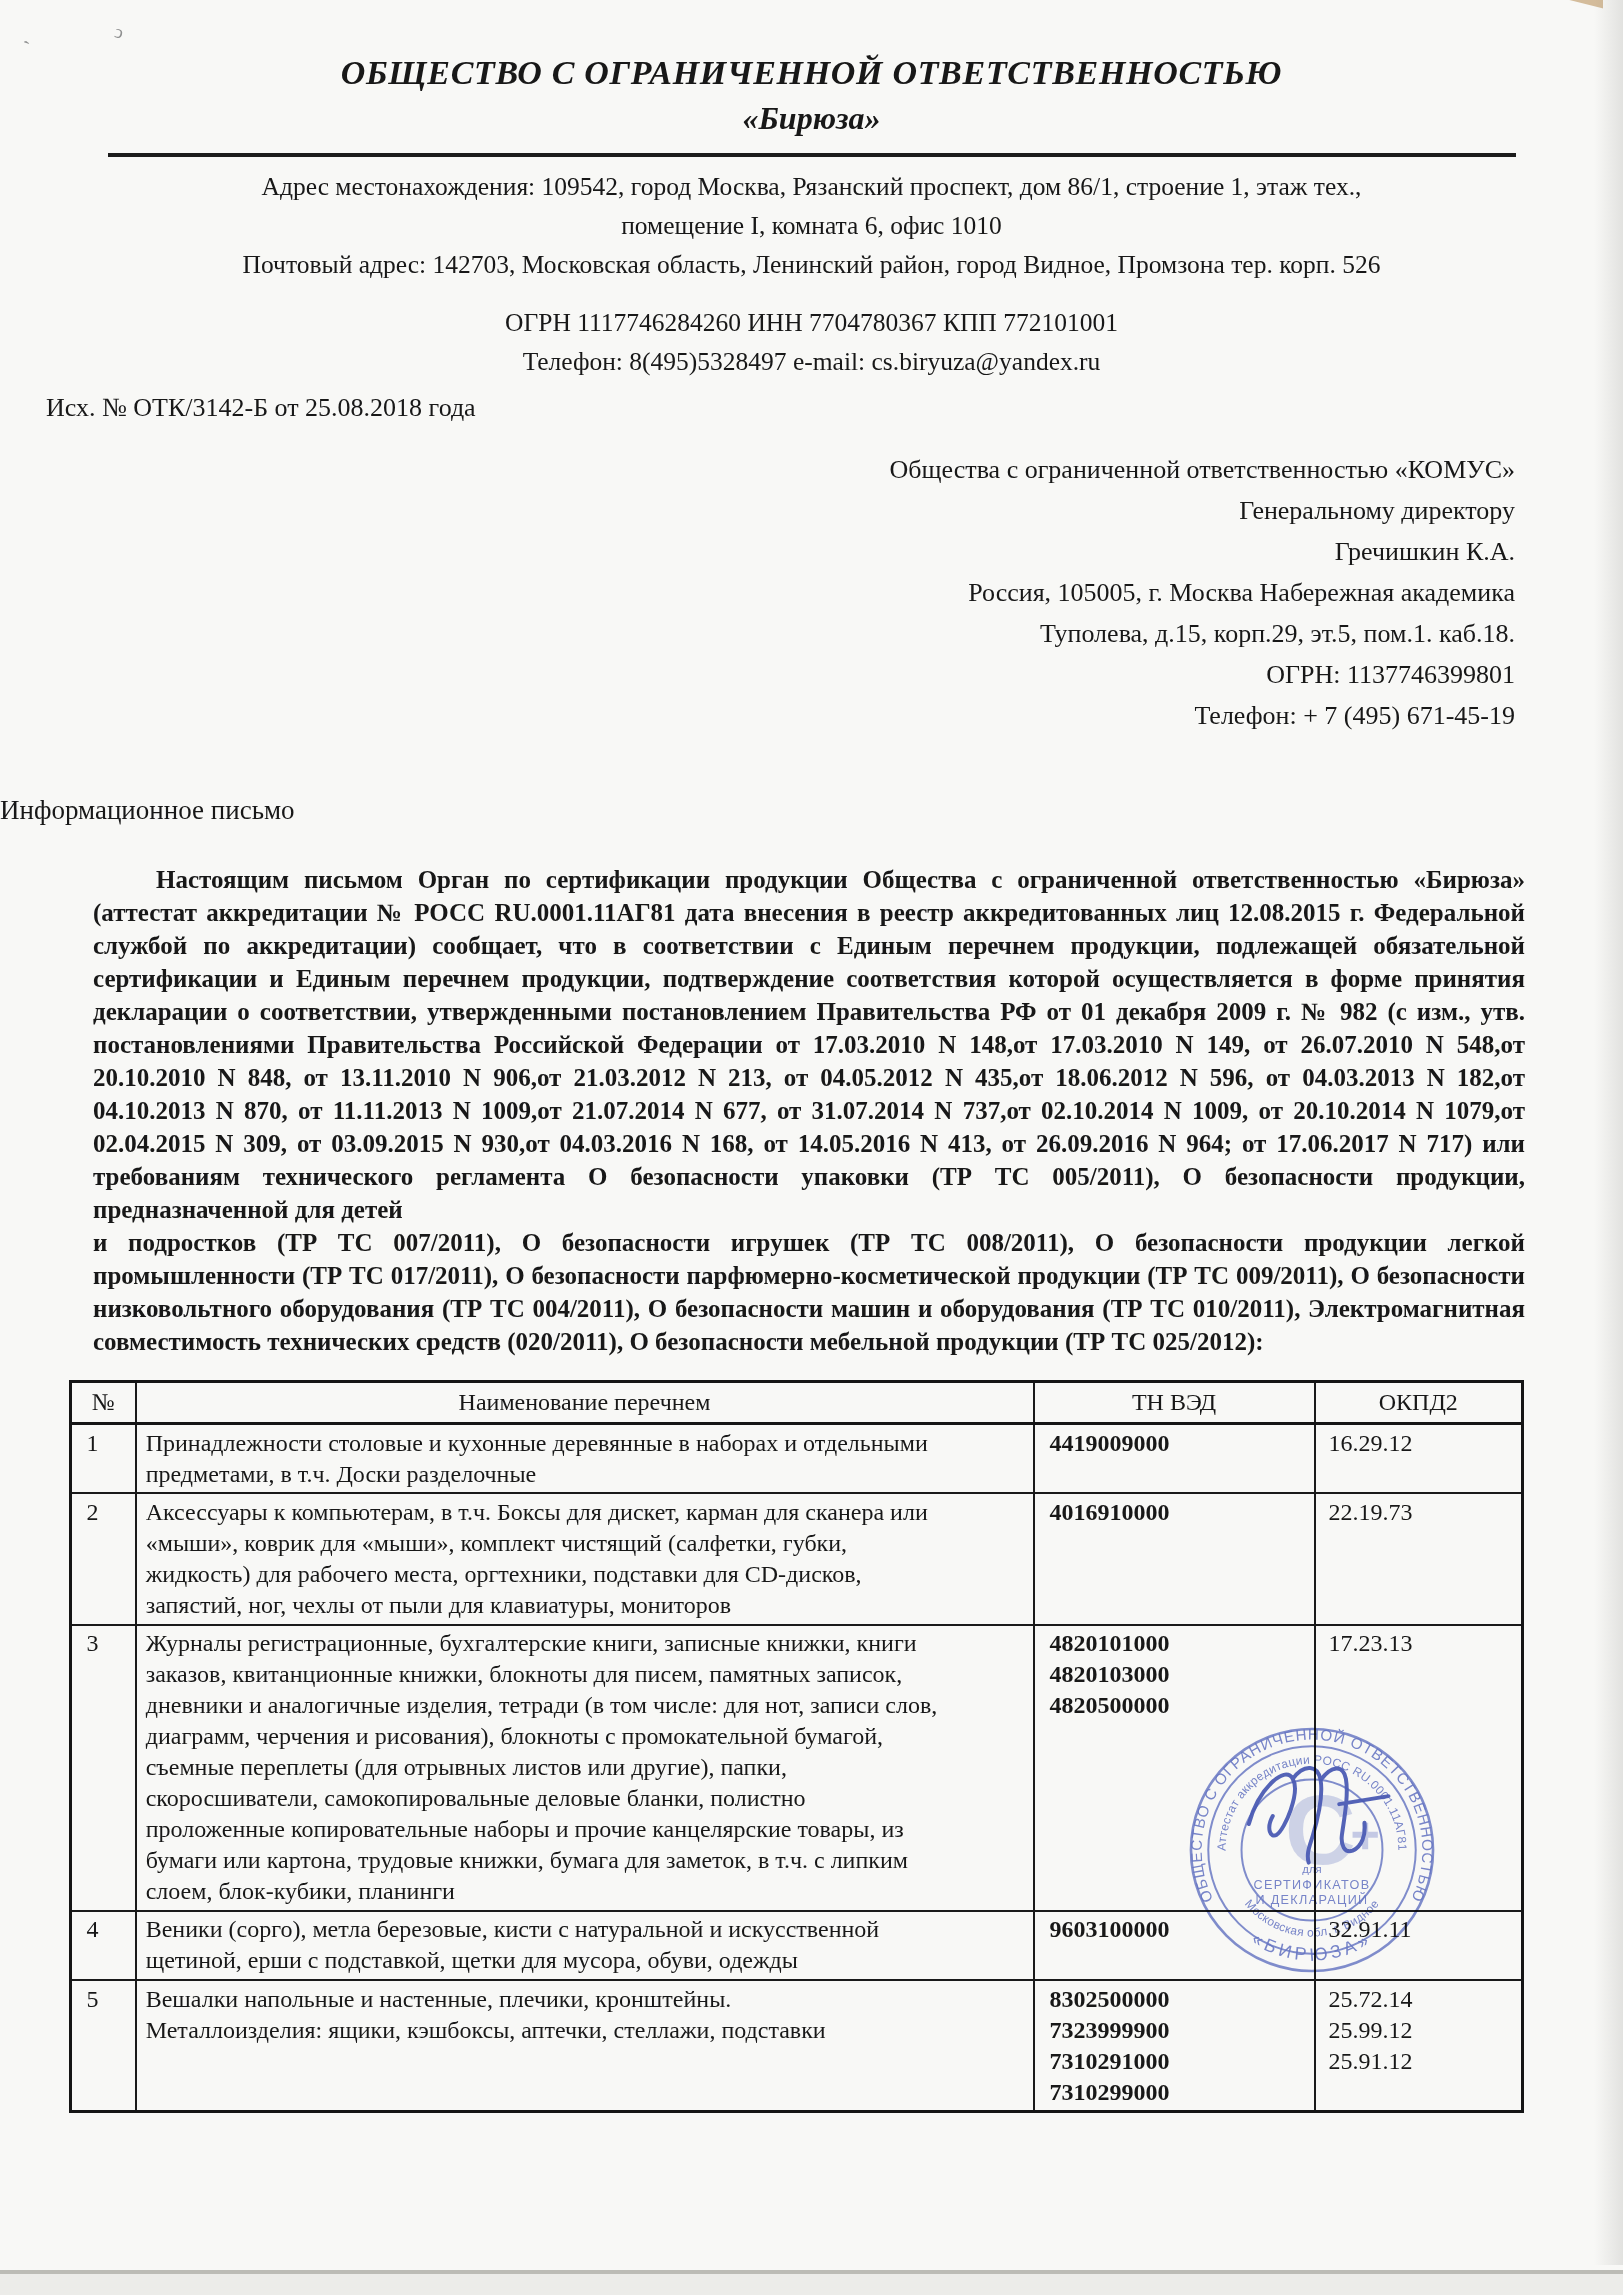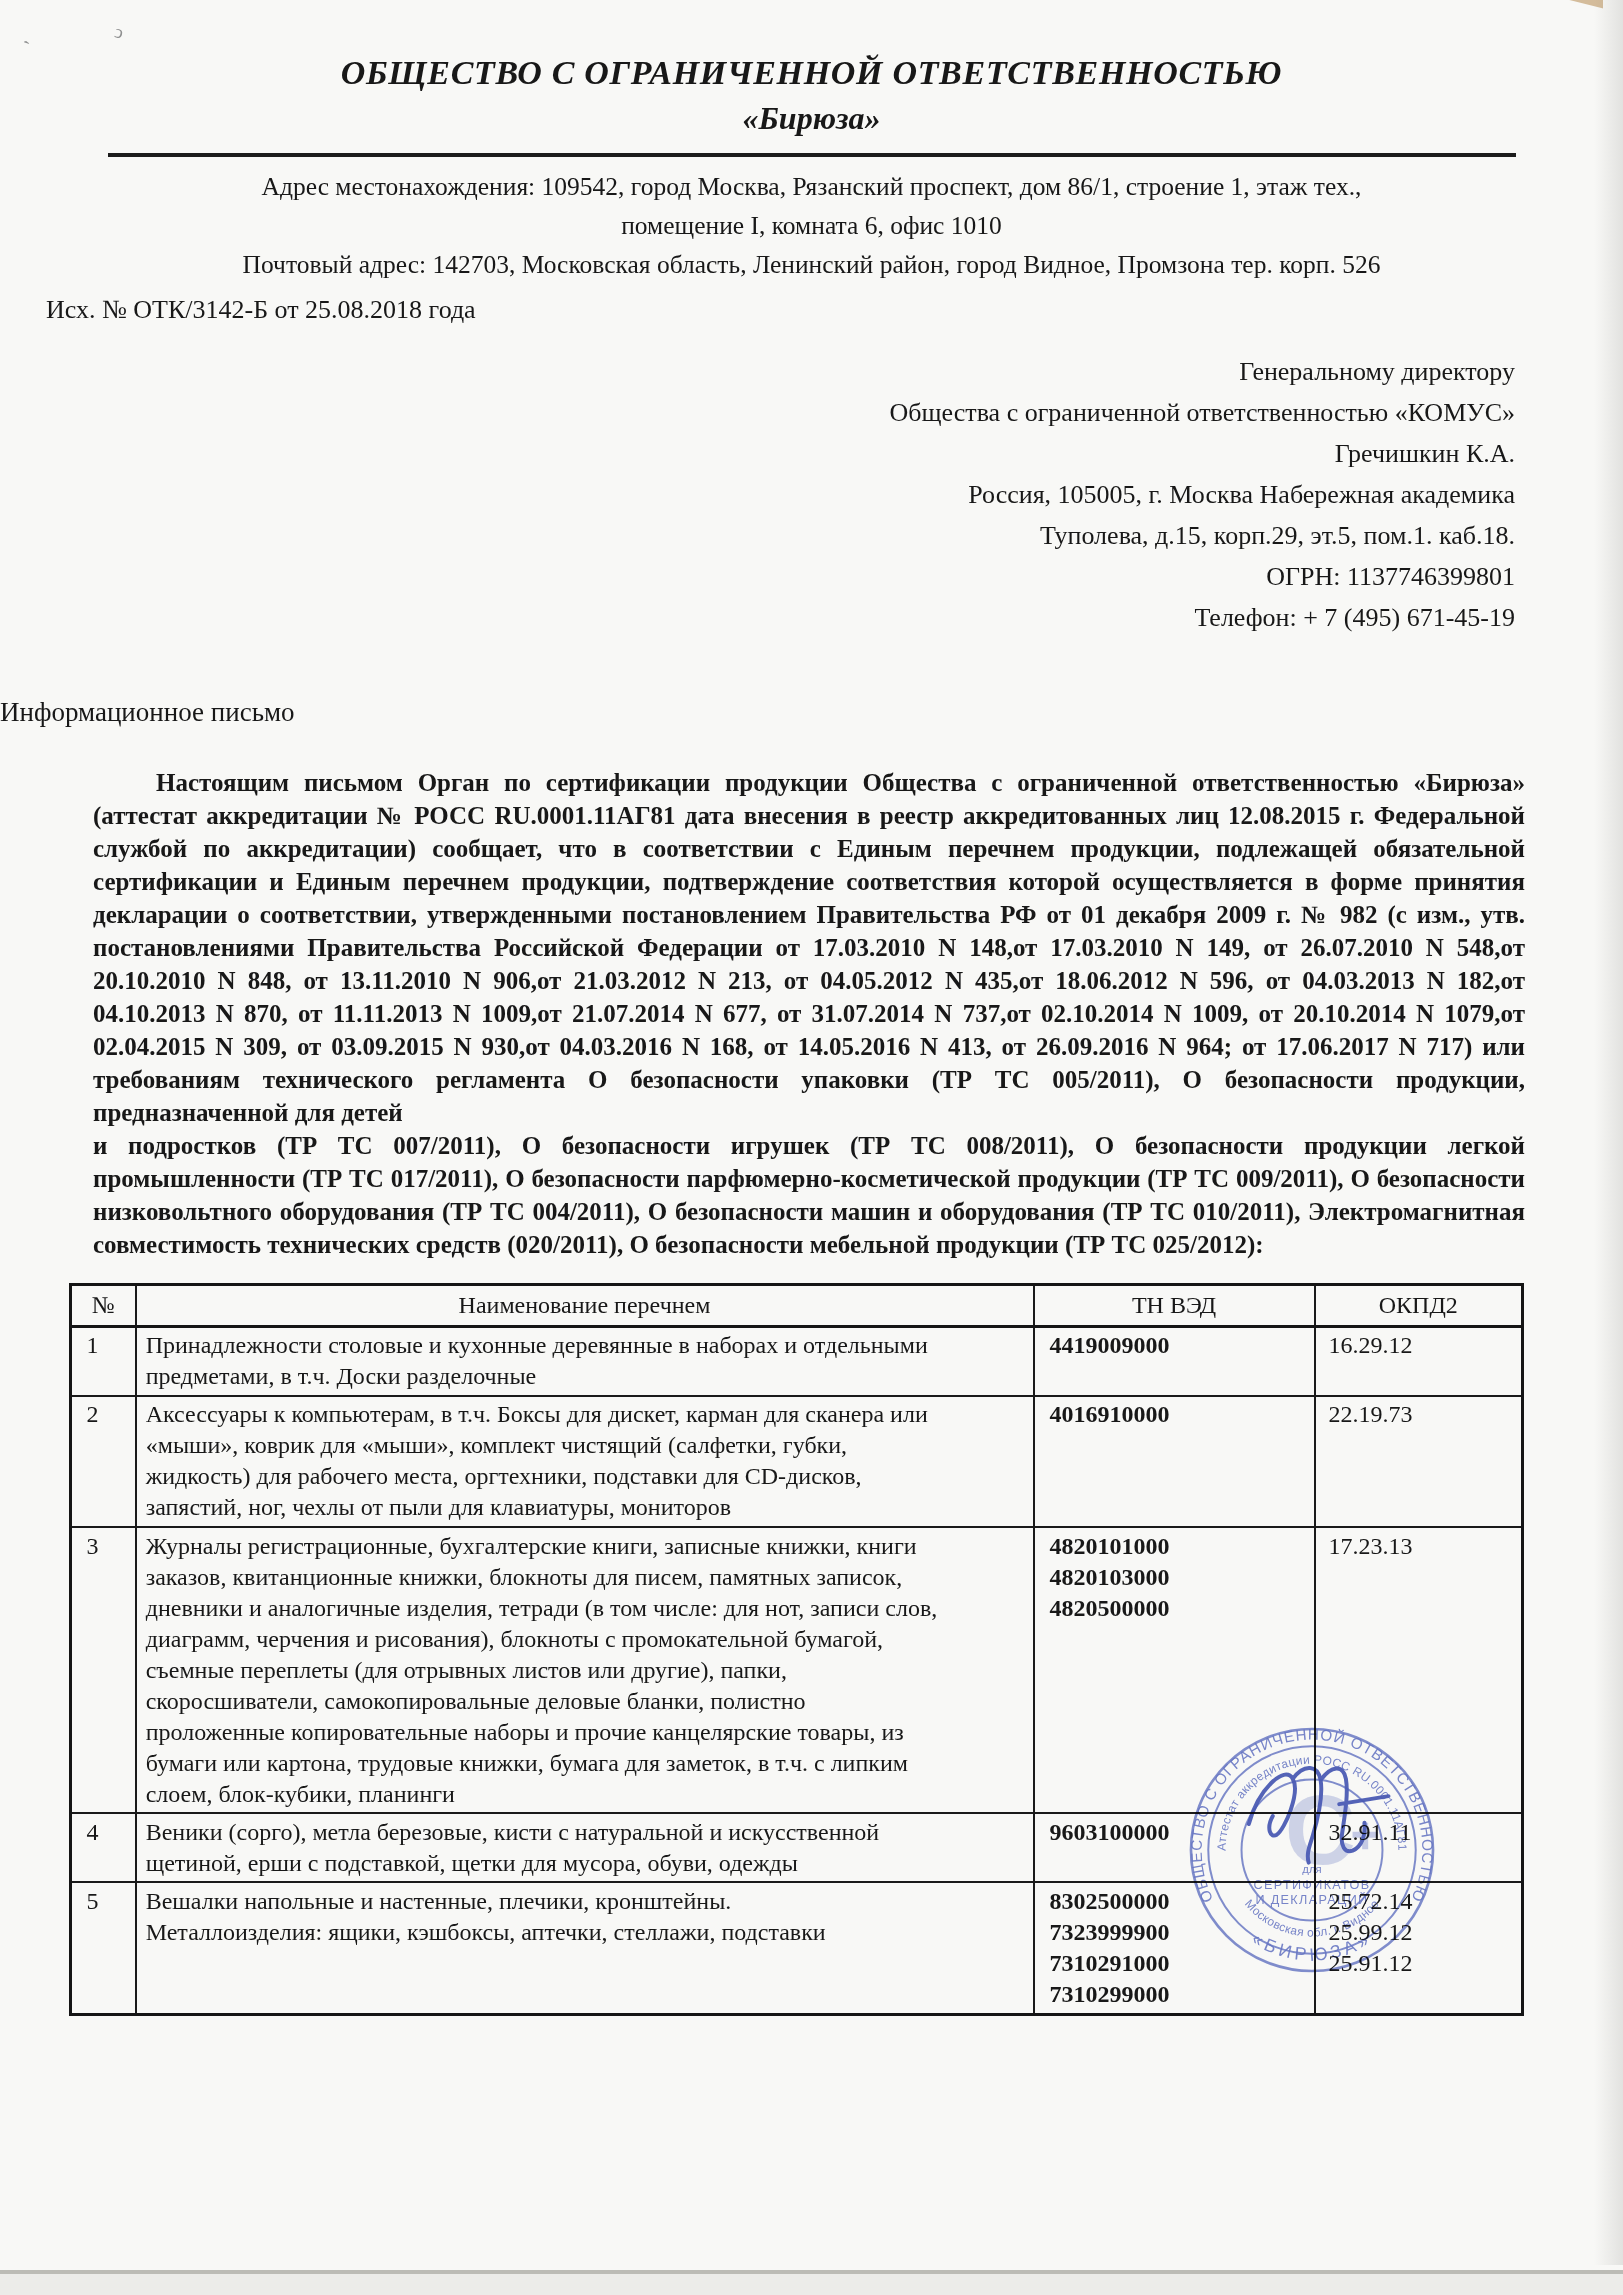--- a/index.html
+++ b/index.html
@@ -76,27 +76,31 @@
 
   <div class="letterhead">
     <div class="org-type">ОБЩЕСТВО С ОГРАНИЧЕННОЙ ОТВЕТСТВЕННОСТЬЮ</div>
     <div class="org-name">«Бирюза»</div>
     <div class="head-rule"></div>
     <div class="addr-block">
       <div>Адрес местонахождения: 109542, город Москва, Рязанский проспект, дом 86/1, строение 1, этаж тех.,</div>
       <div>помещение I, комната 6, офис 1010</div>
       <div>Почтовый адрес: 142703, Московская область, Ленинский район, город Видное, Промзона тер. корп. 526</div>
     </div>
+    <div class="reqs-block">
+      <div>ОГРН 1117746284260 ИНН 7704780367 КПП 772101001</div>
+      <div>Телефон: 8(495)5328497 e-mail: cs.biryuza@yandex.ru</div>
+    </div>
   </div>
 
   <div class="ref-line">Исх. № ОТК/3142-Б от 25.08.2018 года</div>
 
   <div class="recipient">
+    <div>Общества с ограниченной ответственностью «КОМУС»</div>
     <div>Генеральному директору</div>
-    <div>Общества с ограниченной ответственностью «КОМУС»</div>
     <div>Гречишкин К.А.</div>
     <div>Россия, 105005, г. Москва Набережная академика</div>
     <div>Туполева, д.15, корп.29, эт.5, пом.1. каб.18.</div>
     <div>ОГРН: 1137746399801</div>
     <div>Телефон: + 7 (495) 671-45-19</div>
   </div>
 
   <div class="letter-title">Информационное письмо</div>
   <div class="body-text">
     <p class="p1">Настоящим письмом Орган по сертификации продукции Общества с ограниченной ответственностью «Бирюза» (аттестат аккредитации № РОСС RU.0001.11АГ81 дата внесения в реестр аккредитованных лиц  12.08.2015 г. Федеральной службой по аккредитации) сообщает, что в соответствии с Единым перечнем продукции, подлежащей обязательной сертификации и Единым перечнем продукции, подтверждение соответствия которой осуществляется в форме принятия декларации о соответствии, утвержденными постановлением Правительства РФ от 01 декабря 2009 г. № 982 (с изм., утв. постановлениями Правительства Российской Федерации от 17.03.2010 N 148,от 17.03.2010 N 149, от 26.07.2010 N 548,от 20.10.2010 N 848, от 13.11.2010 N 906,от 21.03.2012 N 213, от 04.05.2012 N 435,от 18.06.2012 N 596, от 04.03.2013 N 182,от 04.10.2013 N 870, от 11.11.2013 N 1009,от 21.07.2014 N 677, от 31.07.2014 N 737,от 02.10.2014 N 1009, от 20.10.2014 N 1079,от 02.04.2015 N 309, от 03.09.2015 N 930,от 04.03.2016 N 168, от 14.05.2016 N 413, от 26.09.2016 N 964; от 17.06.2017 N 717) или требованиям технического регламента О безопасности упаковки (ТР ТС 005/2011), О безопасности продукции, предназначенной для детей</p>

